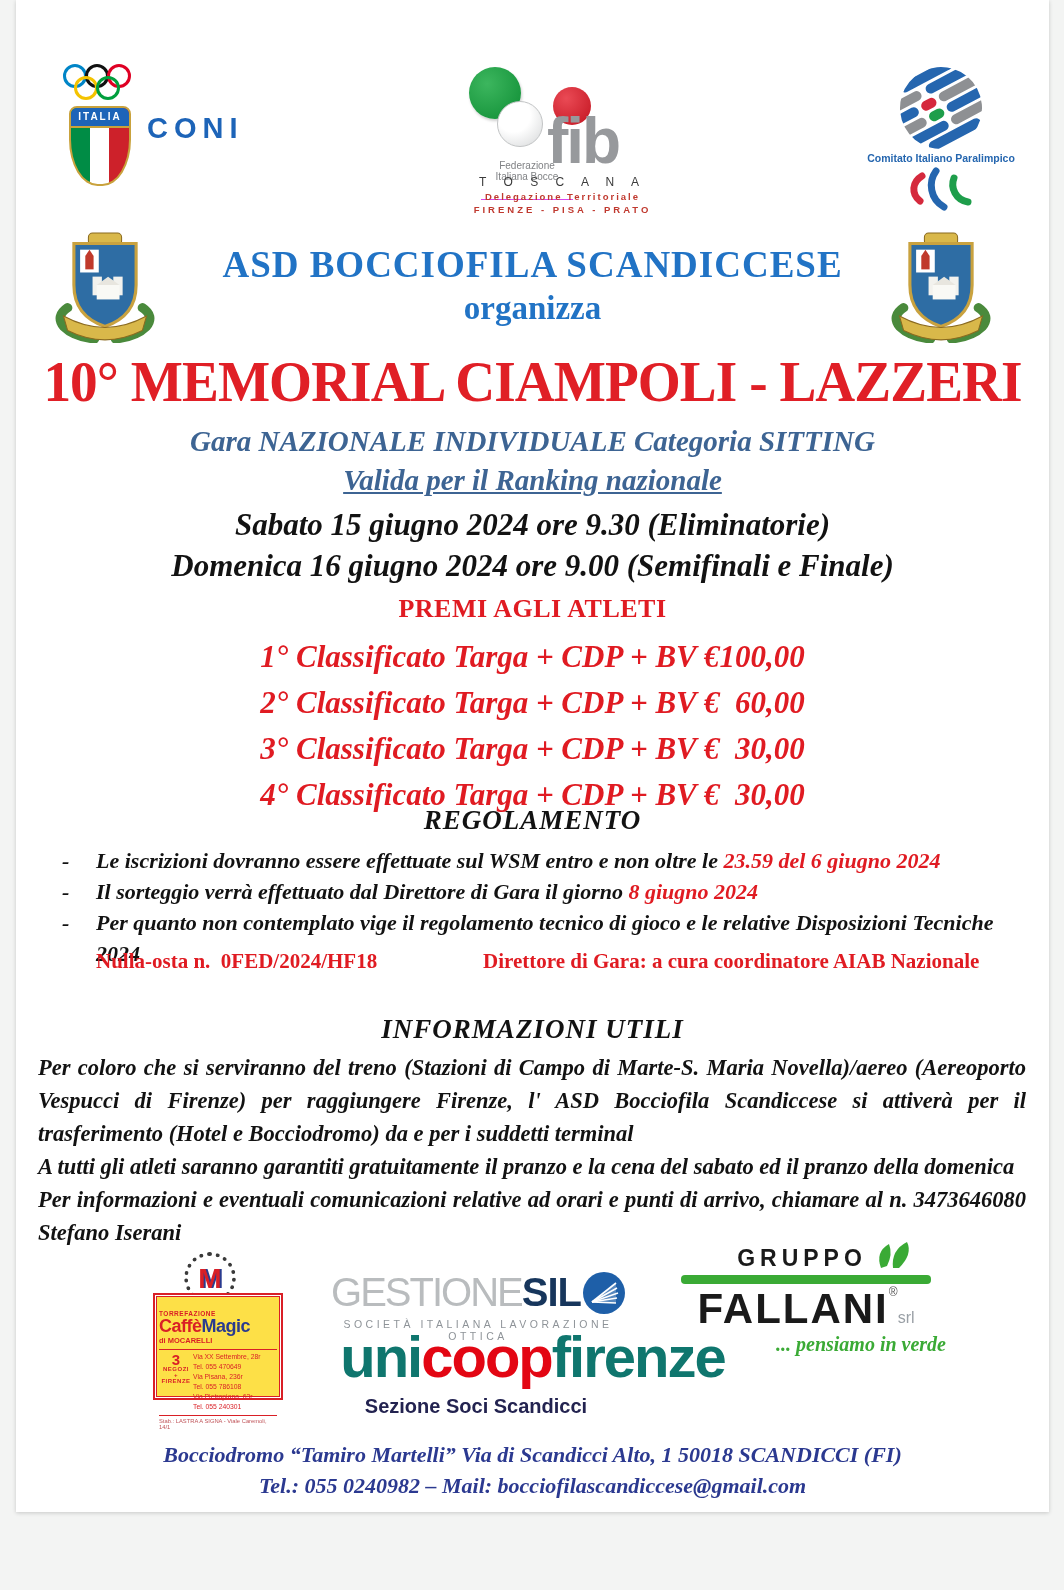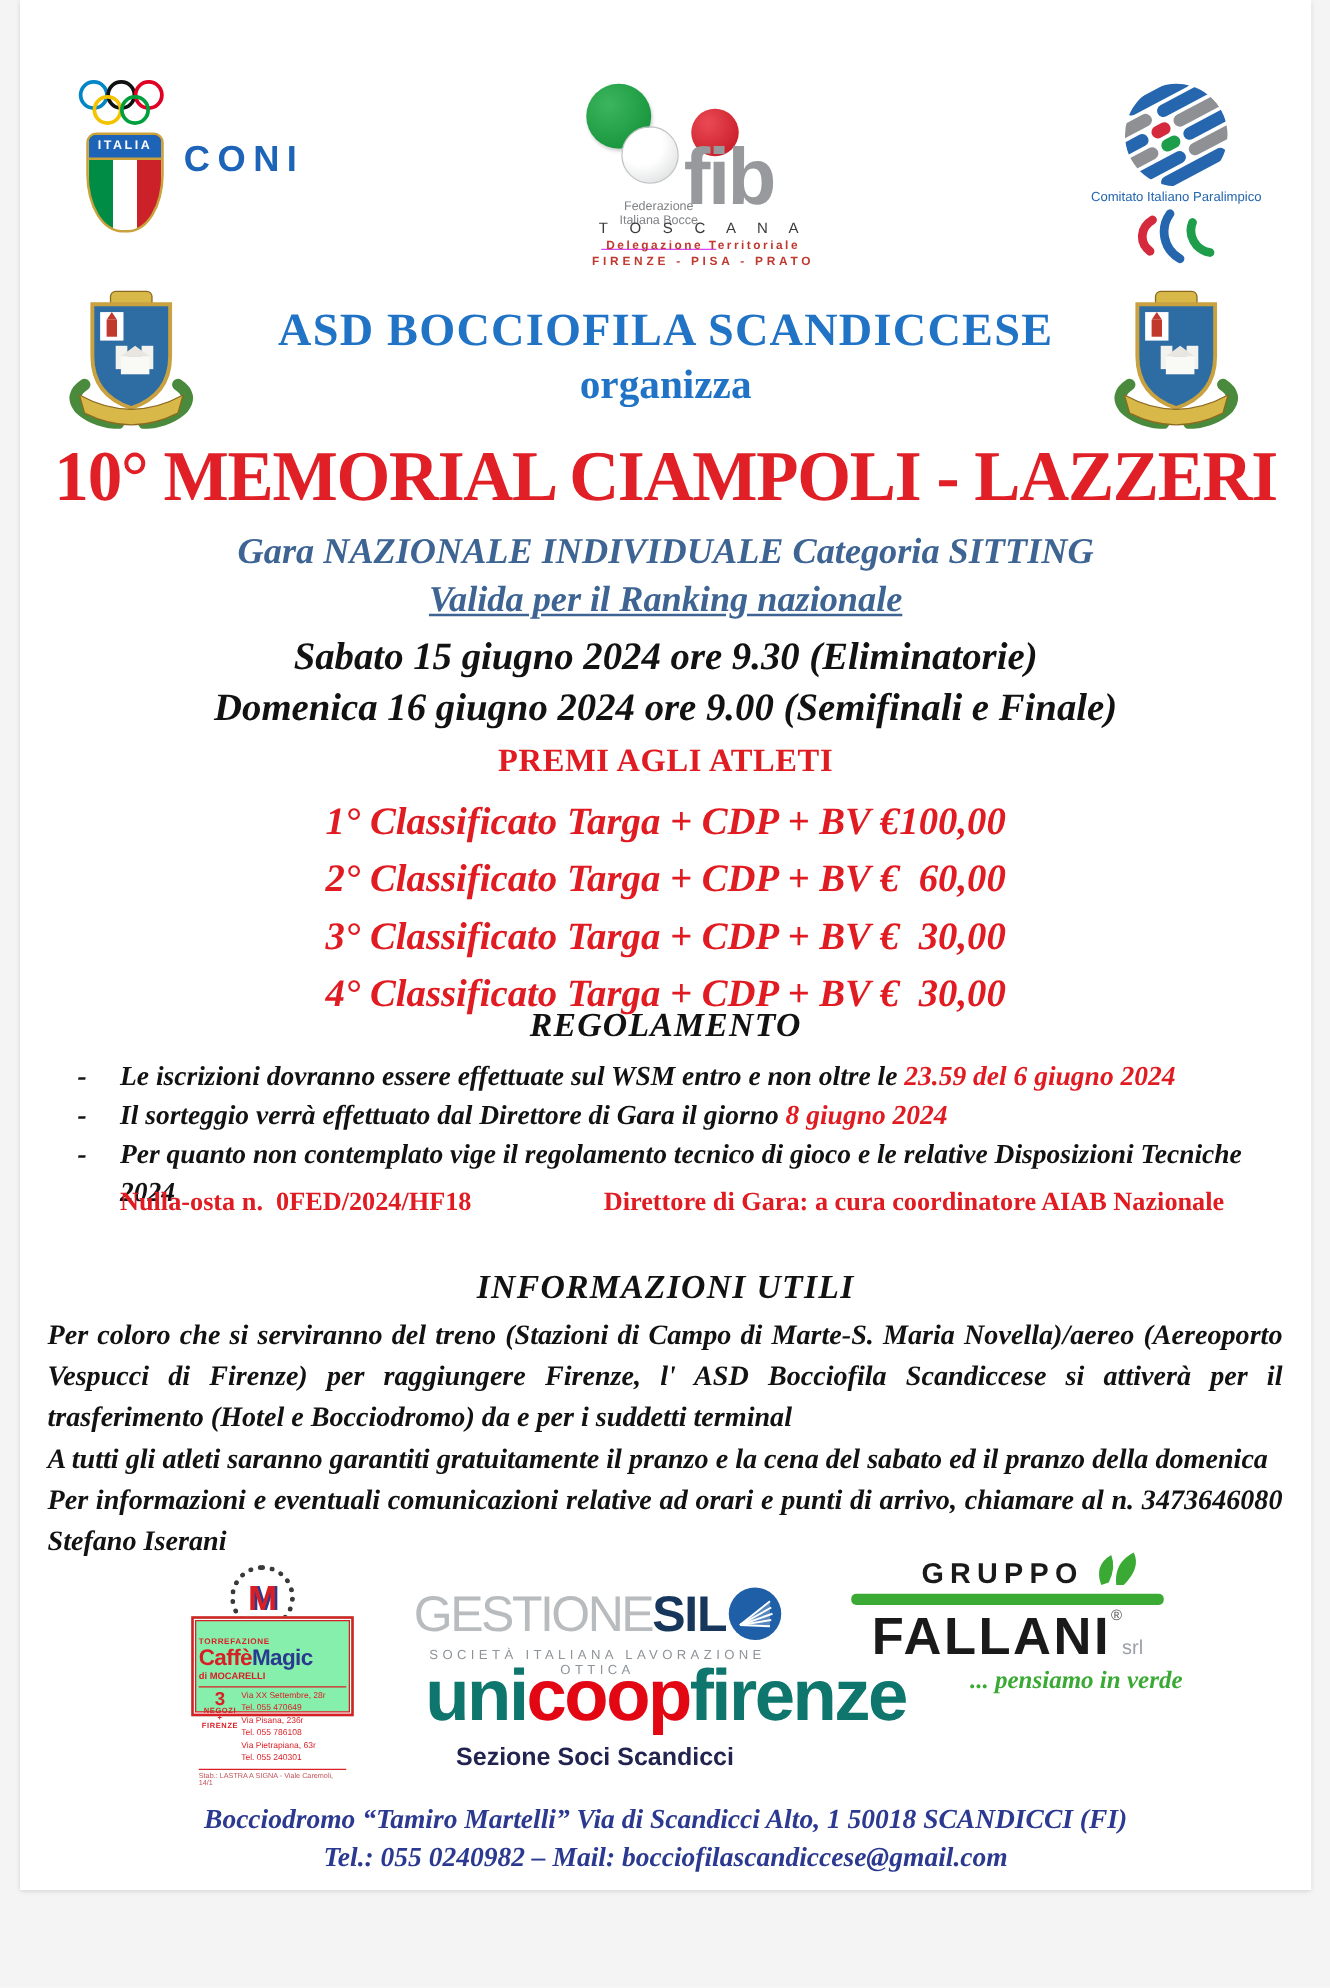--- a/index.html
+++ b/index.html
@@ -32,21 +32,21 @@
     color:#808285; text-align:center; border-bottom:1px solid #d946ef; padding-bottom:17px; }
   .fib-region { position:absolute; left:0; right:0; top:112px; text-align:center; font-size:12px;
     font-weight:normal; letter-spacing:7px; color:#3b3b3b; }
   .fib-deleg { position:absolute; left:0; right:0; top:128px; text-align:center; font-size:9.5px;
     font-weight:bold; letter-spacing:2px; color:#c0392f; }
   .fib-cities { position:absolute; left:0; right:0; top:141px; text-align:center; font-size:9.5px;
     font-weight:bold; letter-spacing:3px; color:#c0392f; }
 
   
   .cip { left:840px; top:64px; width:170px; height:150px; text-align:center; }
-  .cip-caption { position:absolute; left:0; right:0; top:88px; font-size:10.5px; font-weight:normal;
+  .cip-caption { position:absolute; left:0; right:0; top:88px; font-size:10.5px; font-weight:bold;
     color:#2566af; }
   .cip-agitos { position:absolute; left:50px; top:102px; }
 
   
   .crest-l { left:37px;  top:231px; }
   .crest-r { left:873px; top:231px; }
   .club-name { top:243px; font-size:37px; font-weight:bold; color:#2173c5; letter-spacing:1px; }
   .organizza { top:290px; font-size:33px; font-weight:bold; color:#2173c5; }
 
   
@@ -74,40 +74,40 @@
   .director { left:467px; top:949px; font-size:21px; font-weight:bold; color:#e01b22; }
 
   
   .info-h { top:1014px; font-size:27px; font-weight:bold; font-style:italic; color:#121212;
     letter-spacing:1px; }
   .info-body { left:22px; top:1051px; width:988px; font-size:22.5px; font-weight:bold;
     font-style:italic; color:#121212; line-height:33px; text-align:justify; }
 
   
   .sponsors { left:0; top:1230px; width:1033px; height:190px; }
-  .cm-box { position:absolute; left:137px; top:1293px; width:130px; height:80px; background:#86efac;
+  .cm-box { position:absolute; left:137px; top:1293px; width:130px; height:107px; background:#fde047;
     border:2px solid #d91f26; box-shadow:inset 0 0 0 1px #fff, inset 0 0 0 2px #d91f26;
     padding:3px 4px; font-family:"Liberation Sans","DejaVu Sans",sans-serif; top:63px; }
   .cm-badge { position:absolute; left:168px; top:22px; width:52px; height:52px; border-radius:50%;
     background:#fff; border:4px dotted #3a3a3a; text-align:center; line-height:46px;
     font-size:28px; font-weight:bold; color:#d91f26; text-shadow:2px 0 0 #2a3b8f; }
   .cm-torr { font-size:6.5px; color:#d91f26; font-weight:bold; letter-spacing:.5px; margin-top:12px; }
   .cm-name { font-size:18px; font-weight:bold; line-height:19px; letter-spacing:-.5px; }
   .cm-sub { font-size:7.5px; color:#d91f26; font-weight:bold; border-bottom:1px solid #d91f26;
     padding-bottom:4px; }
   .cm-row { display:flex; margin-top:3px; }
   .cm-left { width:34px; flex:none; text-align:center; color:#d91f26; font-weight:bold; }
   .cm-n3 { font-size:15px; line-height:13px; }
   .cm-lbl { font-size:6px; letter-spacing:.5px; }
   .cm-addr { flex:1; font-size:6.8px; line-height:8.5px; color:#d91f26; }
   .cm-addr div { margin-bottom:1.5px; }
   .cm-stab { font-size:5.8px; color:#c0555a; border-top:1px solid #d91f26; margin-top:2px; padding-top:2px; }
 
   .gsil { position:absolute; left:297px; top:40px; width:330px; text-align:center; }
-  .gsil-line { display:flex; justify-content:center; }
+  .gsil-line { display:flex; align-items:center; justify-content:center; }
   .gsil-g { font-size:40px; color:#b9bcbe; letter-spacing:-2px; }
   .gsil-s { font-size:40px; font-weight:bold; color:#17365c; letter-spacing:-1px; }
   .gsil-circle { width:42px; height:42px; border-radius:50%; background:#1e5fa8; margin-left:2px;
     position:relative; overflow:hidden; }
   .gsil-sub { font-size:10.5px; color:#8e9398; letter-spacing:3.5px; margin-top:3px; }
 
   .fallani { position:absolute; left:640px; top:8px; width:300px;
     font-family:"Liberation Sans","DejaVu Sans",sans-serif; }
   .fal-top { display:flex; align-items:flex-end; justify-content:center; margin-left:40px; }
   .fal-gruppo { font-size:23px; font-weight:bold; letter-spacing:5px; color:#1a1a1a; }

